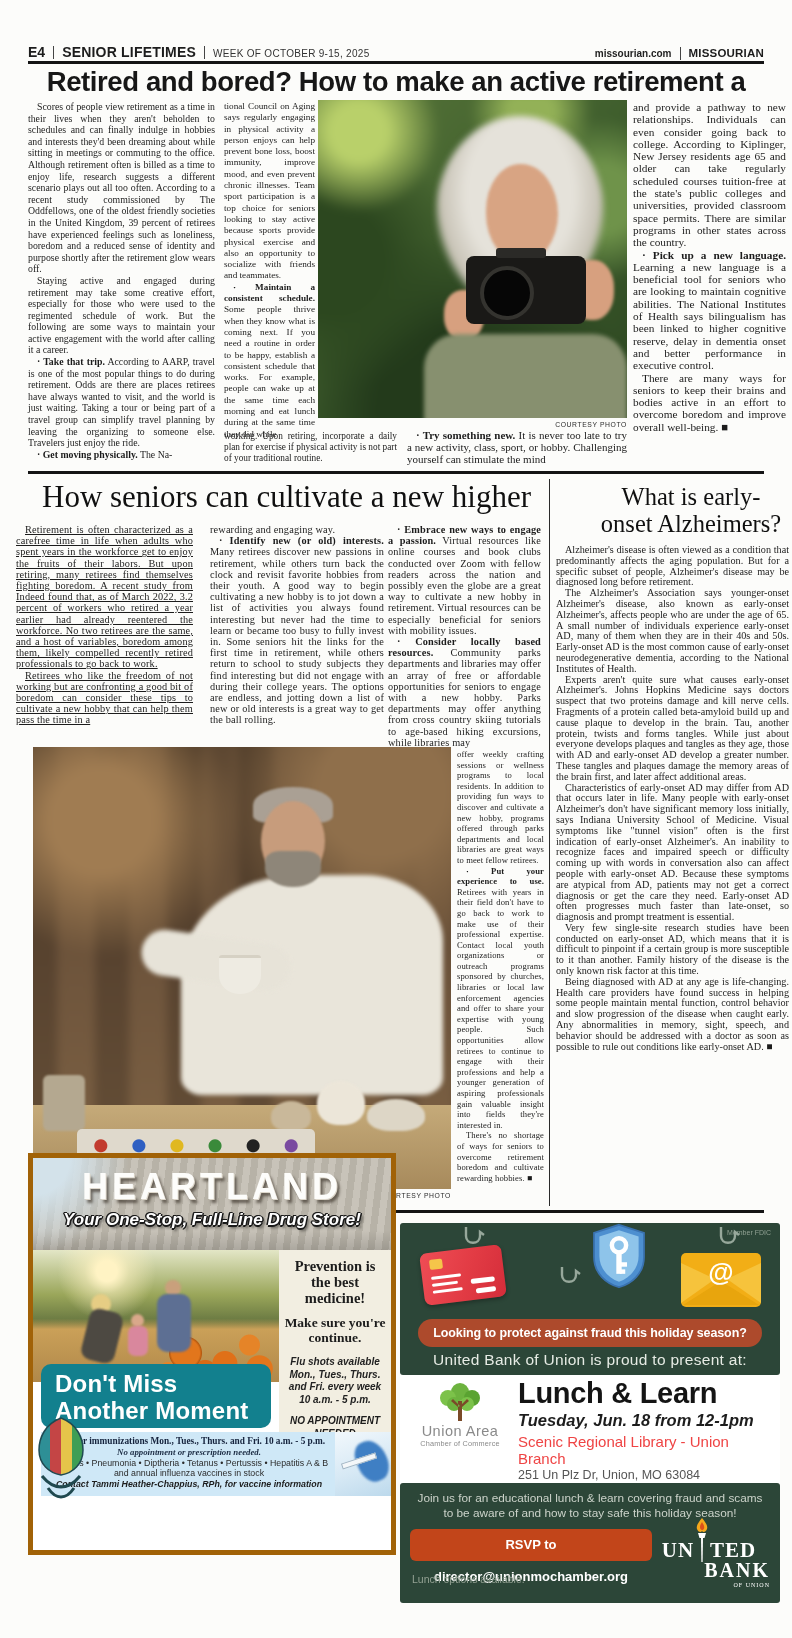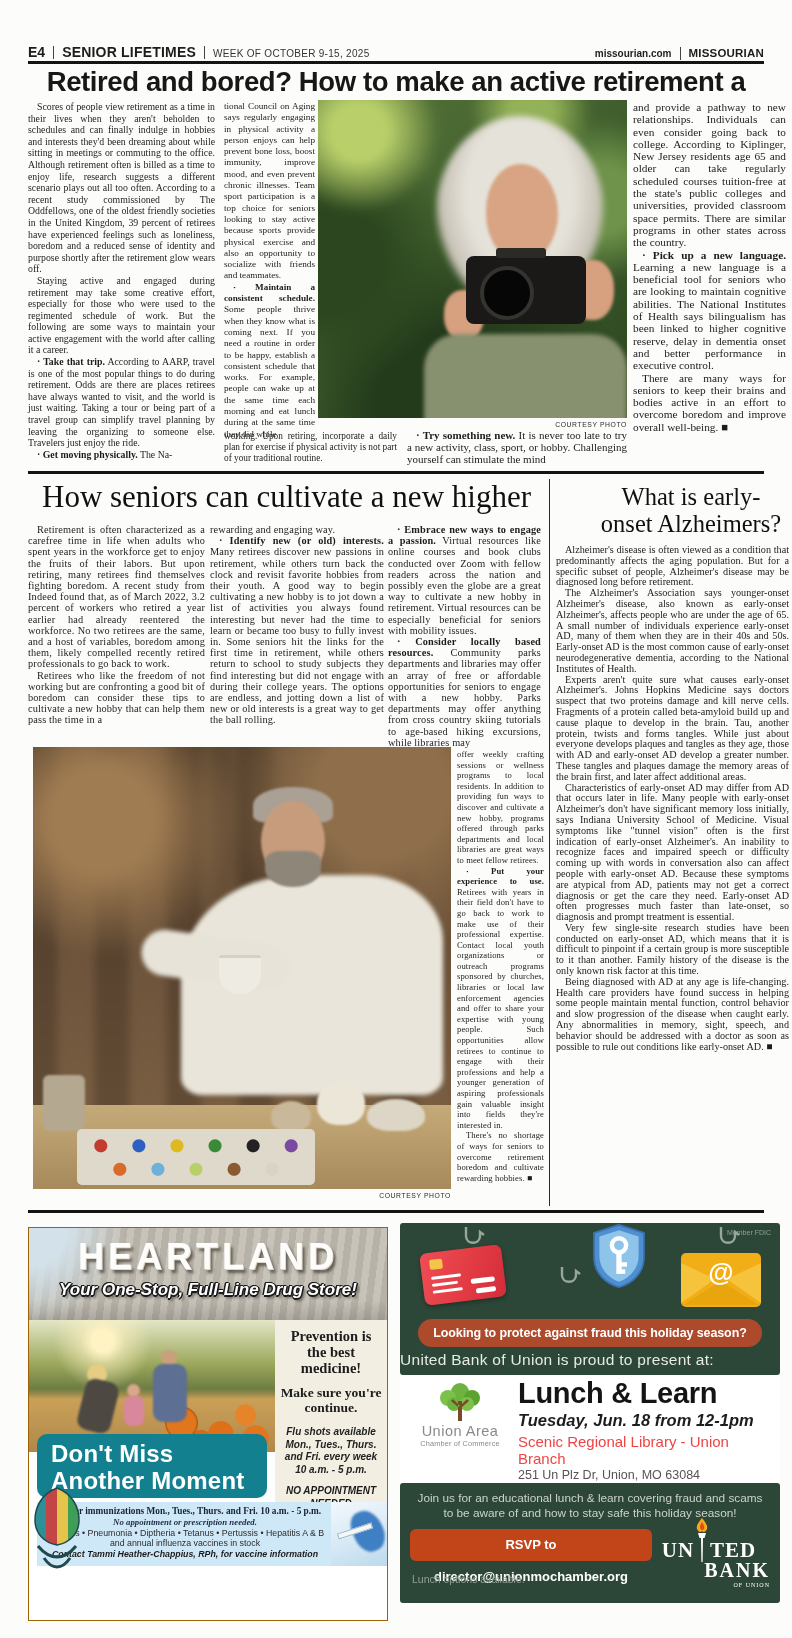--- a/index.html
+++ b/index.html
@@ -27,21 +27,21 @@
   
   .bodycol p{margin:0;text-indent:9px;text-align:justify;}
   .bodycol p.noind{text-indent:0;}
   .lead{font-weight:bold;}
   .a1c1{left:28px;top:101px;width:187px;font-size:9.8px;line-height:11.6px;}
   .a1c2{left:224px;top:101px;width:91px;font-size:9.2px;line-height:11.3px;}
   .a1c4{left:633px;top:101px;width:153px;font-size:11.3px;line-height:12.3px;}
   .a1c2b{left:224px;top:431px;width:173px;font-size:9.3px;line-height:11px;}
   .a1c3b{left:407px;top:429px;width:220px;font-size:11px;line-height:12.2px;}
   .a2col{font-size:10.3px;line-height:11.2px;letter-spacing:.15px;}
-  .a2c1{left:28px;top:524px;width:177px;}
+  .a2c1{left:16px;top:524px;width:177px;text-decoration:underline;}
   .a2c2{left:210px;top:524px;width:174px;}
   .a2c3{left:388px;top:524px;width:153px;}
   .a2c3b{left:457px;top:749px;width:87px;font-size:8.6px;line-height:10.6px;letter-spacing:.1px;}
   .alzbody{left:556px;top:545px;width:233px;font-size:10.2px;line-height:10.8px;}
   .alzbody p{margin:0;text-indent:9px;text-align:justify;}
   .caption{font-family:"Liberation Sans",sans-serif;font-size:6.8px;letter-spacing:.6px;color:#2a2a2a;text-align:right;}
   
   .photo1{left:318px;top:100px;width:309px;height:318px;overflow:hidden;background:#3d5c2c;}
   .p1-bg{position:absolute;inset:-8px;filter:blur(4px);background:
     radial-gradient(circle at 15% 12%, #b9d06a 0 7%, transparent 20%),
@@ -86,21 +86,21 @@
       radial-gradient(circle at 74% 30%, #222222 0 6px, transparent 7px),
       radial-gradient(circle at 90% 30%, #7a4aa0 0 6px, transparent 7px),
       radial-gradient(circle at 18% 72%, #d96a2a 0 6px, transparent 7px),
       radial-gradient(circle at 34% 72%, #6fb0d8 0 6px, transparent 7px),
       radial-gradient(circle at 50% 72%, #b8d06a 0 6px, transparent 7px),
       radial-gradient(circle at 66% 72%, #8a5a32 0 6px, transparent 7px),
       radial-gradient(circle at 82% 72%, #d8d3c8 0 6px, transparent 7px);}
   
   .vrule{left:549px;top:479px;width:1px;height:727px;background:#2a2a2a;}
   
-  .hl-ad{left:28px;top:1227px;width:358px;height:392px;border:1px solid #a16207;background:#fff;overflow:hidden;}
+  .hl-ad{left:28px;top:1153px;width:358px;height:392px;border:5px solid #a16207;background:#fff;overflow:hidden;}
   .hl-building{position:absolute;left:0;top:0;right:0;height:92px;background:
     radial-gradient(circle at 0% 0%, #d3e2ea 0 10%, transparent 26%),
     linear-gradient(rgba(0,0,0,0) 78%, rgba(0,0,0,.14)),
     repeating-linear-gradient(97deg,#c8c3b9 0 7px,#b7b2a7 7px 14px);text-align:center;}
   .hl-brand{margin-top:8px;font-family:"Liberation Sans",sans-serif;font-weight:800;font-size:36px;letter-spacing:4px;color:#fdfdfb;
     text-shadow:1px 1px 0 #ddd7cb, 3px 4px 3px rgba(70,62,52,.75);}
   .hl-tagline{margin-top:2px;font-family:"Liberation Sans",sans-serif;font-style:italic;font-weight:800;font-size:17px;color:#fff;
     text-shadow:1.5px 0 #1a1a1a,-1.5px 0 #1a1a1a,0 1.5px #1a1a1a,0 -1.5px #1a1a1a,1px 1px #1a1a1a,-1px -1px #1a1a1a,2.5px 3px 3px rgba(0,0,0,.55);}
   .hl-photo{position:absolute;left:0;top:92px;width:246px;height:132px;overflow:hidden;background:
     radial-gradient(circle at 30% 16%, #fff3c4 0 5%, rgba(255,243,196,.55) 11%, transparent 24%),
@@ -142,21 +142,21 @@
   .hl-name{font-family:"Liberation Serif",serif;font-weight:800;font-size:20.5px;color:#111;}
   .hl-addr{font-family:"Liberation Sans",sans-serif;font-size:7.5px;letter-spacing:.4px;color:#3a3a3a;margin-top:2px;}
   .hl-balloon{position:absolute;left:1px;top:258px;}
   
   .ub-ad{left:400px;top:1223px;width:380px;height:380px;background:#fff;}
   .ub-top{position:absolute;left:0;top:0;right:0;height:152px;background:var(--bank-green);border-radius:3px;}
   .ub-fdic{position:absolute;right:9px;top:6px;font-family:"Liberation Sans",sans-serif;font-size:7px;color:#90a092;}
   .ub-hookwrap{position:absolute;top:4px;text-align:center;}
   .ub-banner{position:absolute;left:18px;right:18px;top:96px;height:28px;background:var(--rust);border-radius:14px;
     color:#fff;font-family:"Liberation Sans",sans-serif;font-weight:800;font-size:12.5px;line-height:28px;text-align:center;letter-spacing:-.1px;}
-  .ub-presents{position:absolute;left:0;right:0;top:128px;text-align:left;color:#e6ebe4;
+  .ub-presents{position:absolute;left:0;right:0;top:128px;text-align:center;color:#e6ebe4;
     font-family:"Liberation Sans",sans-serif;font-size:15.5px;letter-spacing:.3px;}
   .ub-card{width:82px;height:52px;background:linear-gradient(115deg,#ef4d55 0%,var(--card-red) 55%,#d42d3a);border-radius:7px;
     transform:rotate(-7deg);position:relative;margin-top:20px;box-shadow:0 2px 4px rgba(0,0,0,.3);}
   .ub-chip{position:absolute;left:9px;top:7px;width:13px;height:10px;background:#f5c54a;border-radius:2px;}
   .ub-cline{position:absolute;height:3px;background:#fff;border-radius:2px;}
   .ub-mid{position:absolute;left:0;top:152px;right:0;height:104px;background:#fff;}
   .ub-logo{position:absolute;left:8px;top:6px;width:104px;text-align:center;font-family:"Liberation Sans",sans-serif;color:#8a8a8a;}
   .ub-logo-name{font-size:14.5px;letter-spacing:.5px;margin-top:-4px;}
   .ub-logo-sub{font-size:7.3px;letter-spacing:.2px;}
   .ub-main{position:absolute;left:118px;top:2px;right:2px;font-family:Liberation Sans, sans-serif;}

